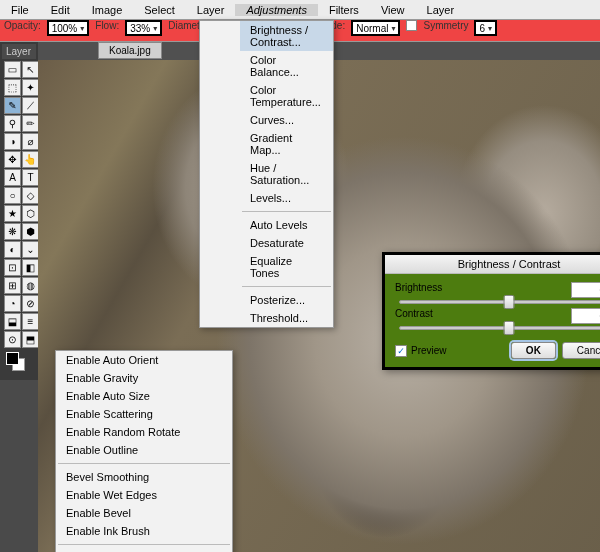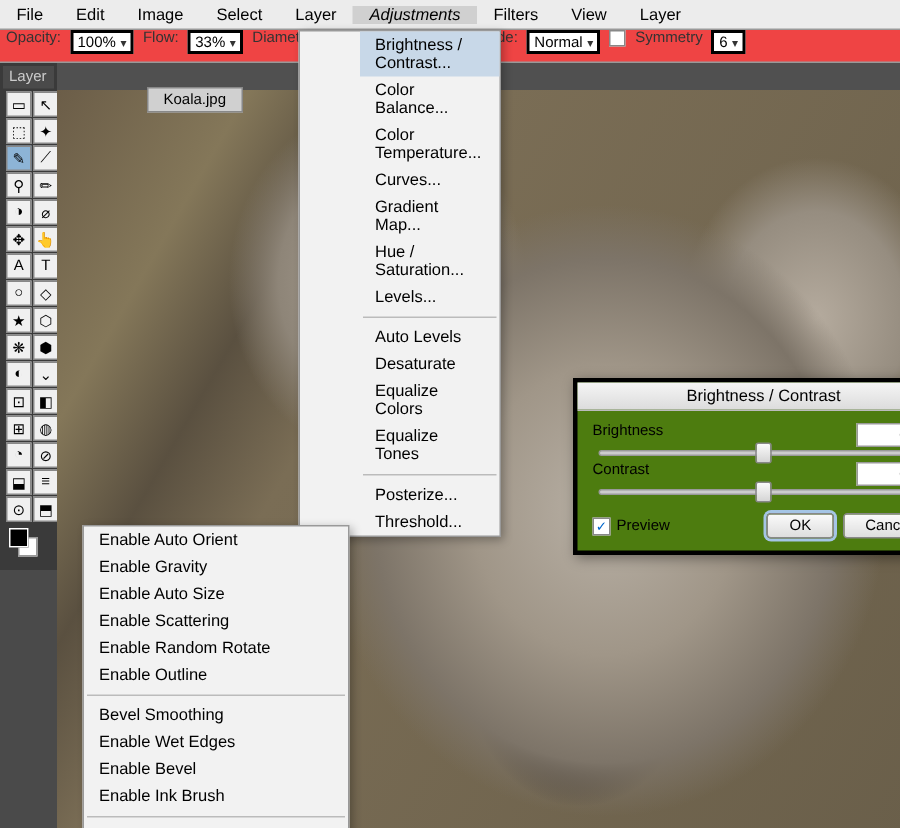--- a/index.html
+++ b/index.html
@@ -18,21 +18,21 @@
 .tools-panel { position: absolute; left: 0; top: 42px; width: 38px; background: #3a3a3a; padding: 2px; }
 .tools-title { color: #ccc; font-size: 10px; padding: 2px 4px; background: #4a4a4a; }
 .tool-grid { display: grid; grid-template-columns: 17px 17px; gap: 1px; padding: 2px; }
 .tool { width: 17px; height: 17px; background: #f0f0f0; border: 1px solid #888; display: flex; align-items: center; justify-content: center; font-size: 10px; cursor: pointer; }
 .tool.active { background: #8db4d6; }
 .swatches { padding: 3px; position: relative; height: 28px; }
 .swatch-fg { width: 13px; height: 13px; background: #000; border: 1px solid #fff; position: absolute; top: 2px; left: 4px; }
 .swatch-bg { width: 13px; height: 13px; background: #fff; border: 1px solid #999; position: absolute; top: 8px; left: 10px; }
 
 .canvas-area { position: absolute; left: 38px; top: 42px; right: 0; bottom: 0; background: #505050; overflow: hidden; }
-.doc-tab { position: absolute; top: 16px; left: 60px; background: #d0d0d0; font-size: 10px; padding: 2px 10px; border: 1px solid #888; }
+.doc-tab { position: absolute; top: 0; left: 60px; background: #d0d0d0; font-size: 10px; padding: 2px 10px; border: 1px solid #888; }
 .koala-img { position: absolute; top: 18px; left: 0; width: 100%; height: 100%; }
 
 
 .koala-bg { position:absolute; inset:0; background:
   radial-gradient(ellipse 220px 240px at 65% 55%, #b8b0a5 0%, #a09688 40%, #7d7468 70%, transparent 85%),
   radial-gradient(circle 50px at 53% 40%, #2a1f18 0%, transparent 60%),
   radial-gradient(ellipse 90px 100px at 62% 78%, #4a423a 0%, #3a322a 50%, transparent 80%),
   radial-gradient(ellipse 110px 130px at 38% 25%, #aca296 0%, #8e8578 60%, transparent 90%),
   radial-gradient(ellipse 100px 120px at 90% 30%, #b5ab9e 0%, #968d80 60%, transparent 90%),
   linear-gradient(120deg, #6b5d48 0%, #847759 15%, #5a5040 25%, #7a6d55 35%, #6a5f4a 100%);
@@ -52,21 +52,21 @@
 .slider-row .row-top { display: flex; justify-content: space-between; margin-bottom: 2px; }
 .spinner { display: flex; align-items: center; }
 .spinner input { width: 38px; height: 16px; text-align: right; border: 1px solid #999; font-size: 10px; padding: 0 3px; }
 .spinner-btns { display: flex; flex-direction: column; margin-left: 1px; }
 .spinner-btns button { width: 13px; height: 8px; font-size: 6px; line-height: 6px; border: 1px solid #999; background: #f0f0f0; padding: 0; cursor: pointer; }
 .slider-track { height: 4px; background: #ccc; border: 1px solid #999; border-radius: 2px; position: relative; margin: 0 4px; }
 .slider-thumb { width: 11px; height: 14px; background: linear-gradient(#fafafa,#d5d5d5); border: 1px solid #888; border-radius: 2px; position: absolute; top: -6px; left: 50%; transform: translateX(-50%); cursor: pointer; }
 .dialog-footer { display: flex; align-items: center; justify-content: flex-end; gap: 6px; padding-top: 8px; }
 .dialog-footer .preview-box { display: flex; align-items: center; gap: 4px; margin-right: auto; }
 .btn { padding: 2px 14px; font-size: 10px; background: linear-gradient(#fafafa,#dedede); border: 1px solid #888; border-radius: 3px; cursor: pointer; }
-.btn.default { box-shadow: 0 0 0 2px #a5c5e5; }
+.btn.default { box-shadow: 0 0 0 2px #a5c5e5; font-weight: bold; }
 .checkmark { width: 12px; height: 12px; border: 1px solid #888; background: #fff; display: inline-flex; align-items: center; justify-content: center; font-size: 9px; color: #06c; }
 </style>
 </head>
 <body>
 
 <div class="menubar">
     <div class="menubar-item">File</div>
     <div class="menubar-item">Edit</div>
     <div class="menubar-item">Image</div>
     <div class="menubar-item">Select</div>
@@ -155,21 +155,20 @@
     <div class="menu-item highlight">Brightness / Contrast...</div>
     <div class="menu-item">Color Balance...</div>
     <div class="menu-item">Color Temperature...</div>
     <div class="menu-item">Curves...</div>
     <div class="menu-item">Gradient Map...</div>
     <div class="menu-item">Hue / Saturation...</div>
     <div class="menu-item">Levels...</div>
     <div class="menu-sep"></div>
     <div class="menu-item">Auto Levels</div>
     <div class="menu-item">Desaturate</div>
-    <div class="menu-item">Equalize Colors</div>
     <div class="menu-item">Equalize Tones</div>
     <div class="menu-sep"></div>
     <div class="menu-item">Posterize...</div>
     <div class="menu-item">Threshold...</div>
   </div>
 
 <div class="dropdown context">
     <div class="menu-item">Enable Auto Orient</div>
     <div class="menu-item">Enable Gravity</div>
     <div class="menu-item">Enable Auto Size</div>

